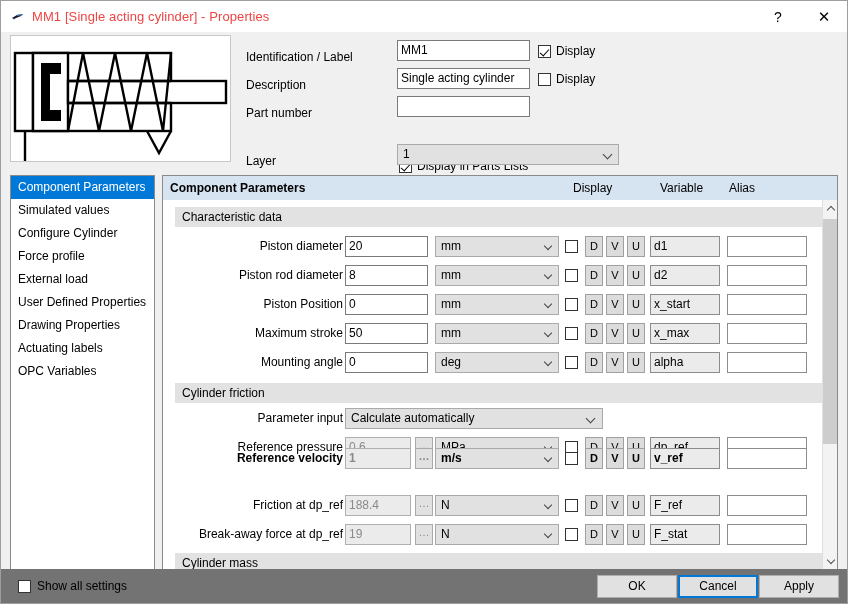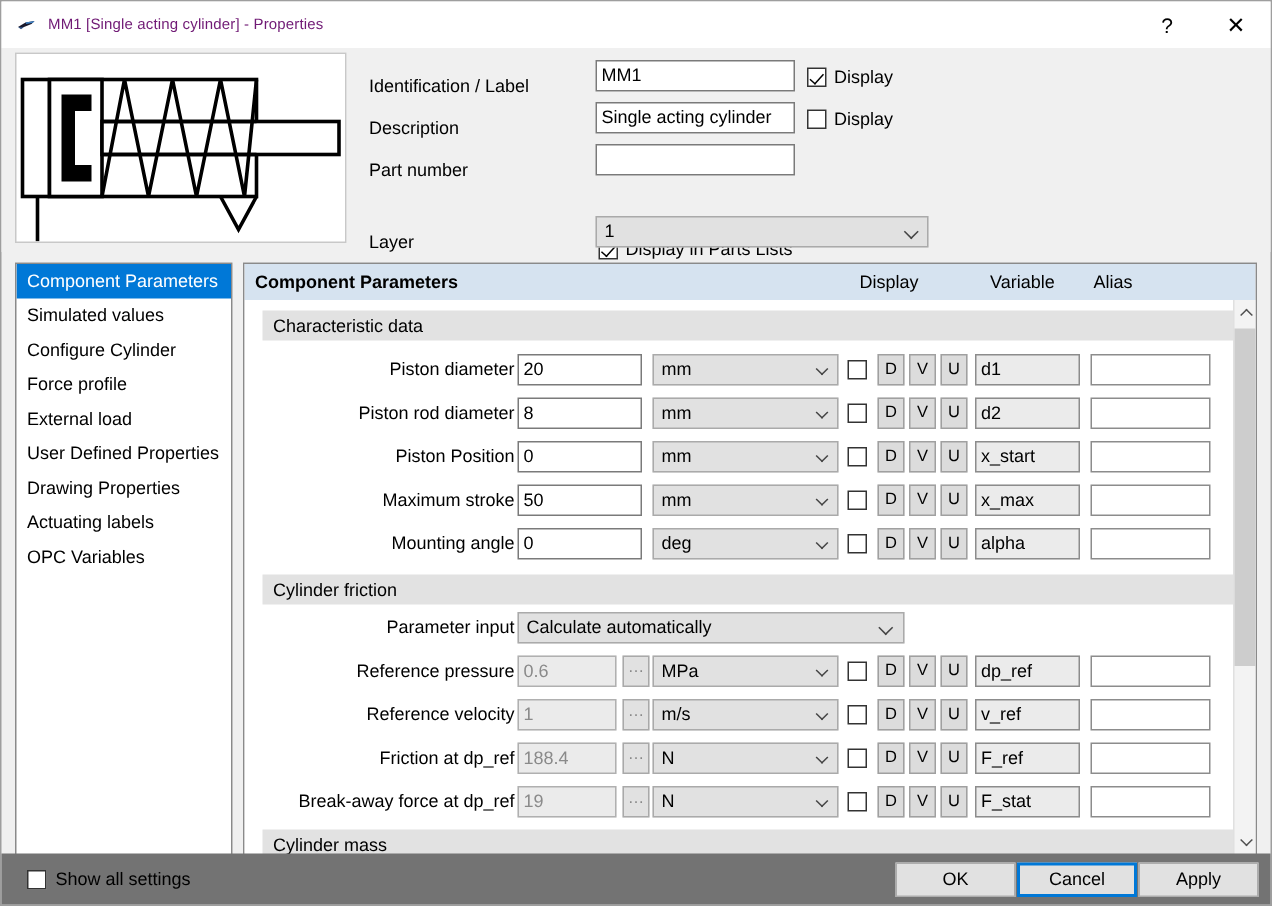--- a/index.html
+++ b/index.html
@@ -23,21 +23,21 @@
   .titlebar {
     position: absolute; left: 0; top: 0; width: 846px; height: 31px;
     background: #ffffff;
     display: flex; align-items: center;
   }
   .tb-icon {
     width: 16px; height: 16px; margin-left: 9px; margin-right: 6px;
     position: relative; flex: none;
   }
   .tb-title {
-    font-size: 10px; color: #701a75; white-space: nowrap;
+    font-size: 13px; color: #ef4444; white-space: nowrap;
     letter-spacing: 0.1px;
   }
   .tb-spacer { flex: 1 1 auto; }
   .tb-btn {
     width: 46px; height: 31px; display: flex; align-items: center;
     justify-content: center; font-size: 14px; color: #000;
     background: transparent; border: none; flex: none;
   }
   .tb-btn.close { width: 46px; font-size: 15px; }
 
@@ -418,21 +418,21 @@
           <span class="carrow"></span>
         </div>
         <div class="disp-chk"></div>
         <div class="dvu d">D</div>
         <div class="dvu v">V</div>
         <div class="dvu u">U</div>
         <div class="var-box">dp_ref</div>
         <div class="alias-box"></div>
       </div>
 
-      <div class="row" style="top:266px;">
+      <div class="row" style="top:248px;font-weight:bold;">
         <div class="lblwrap">Reference velocity</div>
         <div class="val-input ro narrow">1</div>
         <div class="dots-btn">…</div>
         <div class="unit-combo">
           <span>m/s</span>
           <span class="carrow"></span>
         </div>
         <div class="disp-chk"></div>
         <div class="dvu d">D</div>
         <div class="dvu v">V</div>

